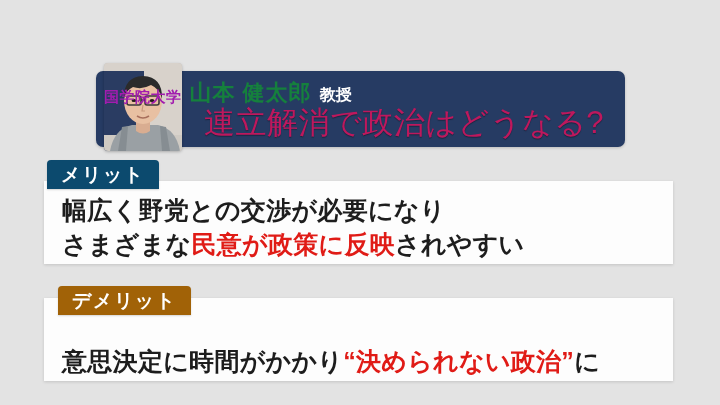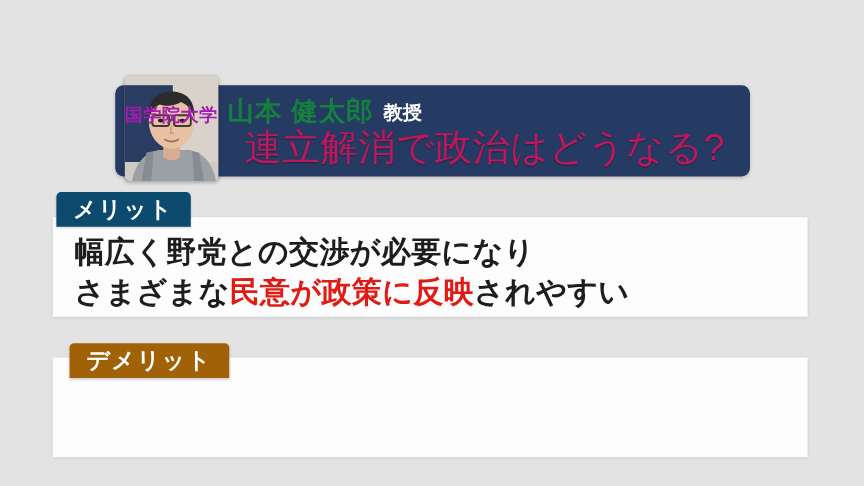--- a/index.html
+++ b/index.html
@@ -206,14 +206,15 @@
 
   <div class="headline">連立解消で政治はどうなる?</div>
 
   <div class="panel panel-merit"></div>
   <div class="badge badge-merit">メリット</div>
   <div class="body-line merit-line2"><span>さまざまな</span><span class="hl">民意が政策に反映</span><span>されやすい</span></div>
   <div class="body-line merit-line1">幅広く野党との交渉が必要になり</div>
 
   <div class="panel panel-demerit"></div>
   <div class="badge badge-demerit">デメリット</div>
+  <div class="body-line demerit-line2"><span>意思決定に時間がかかり</span><span class="hl">“決められない政治”</span><span>に</span></div>
 
 </div>
 
 </body></html>

